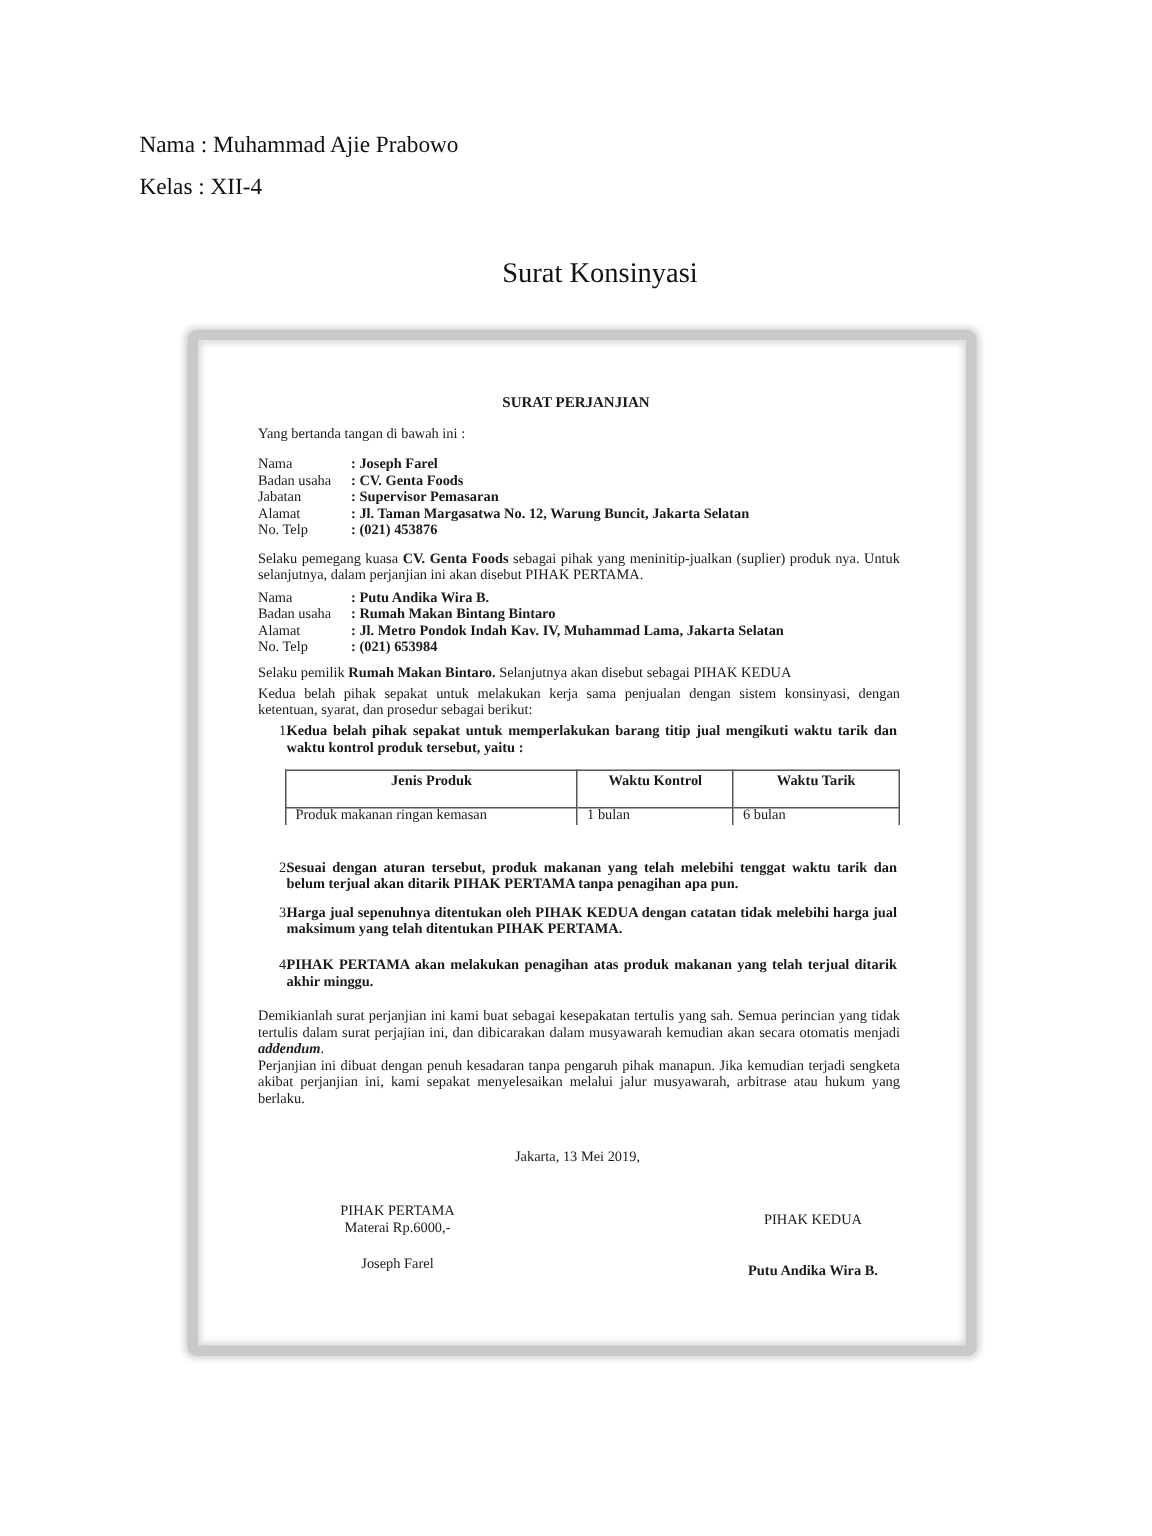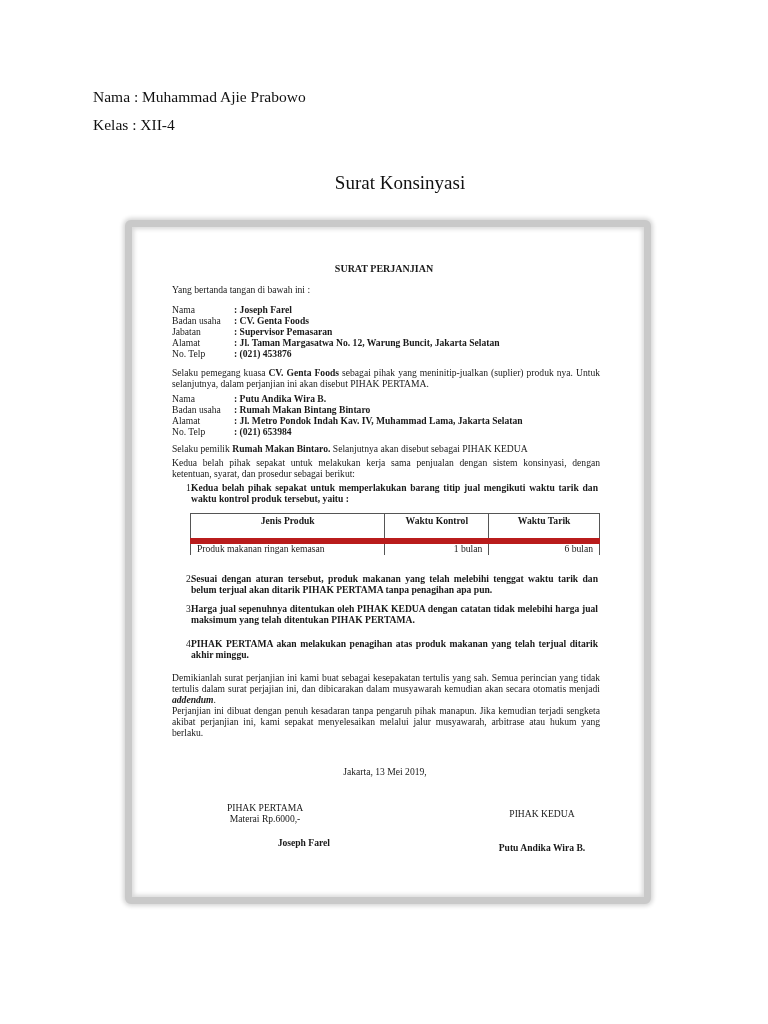--- a/index.html
+++ b/index.html
@@ -27,23 +27,23 @@
   .kv .row { display: flex; height: 11px; line-height: 11px; }
   .kv .k { width: 62px; flex: none; }
   .kv .v { font-weight: bold; }
 
   table.prod {
     position: absolute; left: 190px; top: 513px; width: 410px;
     border-collapse: collapse; font-size: 9.6px; line-height: 10.5px; color: #1a1a1a;
   }
   table.prod th, table.prod td { border: 1px solid #555; padding: 0 6px; }
   table.prod th { font-weight: bold; vertical-align: top; height: 22px; padding-top: 2px; }
-  table.prod td { border-top: 6px solid #b91c1c; border-bottom: none; }
+  table.prod td { border-top: 1px solid #b91c1c; border-bottom: none; }
   table.prod tr.last td { border-top: none; border-bottom: 1px solid #555; }
-  table.prod td.c { text-align: right; }
+  table.prod td.c { text-align: left; }
 
   .num { left: 186px; width: 412px; }
   .num .n { position: absolute; left: 0; top: 0; }
   .num .t { margin-left: 5px; display: block; font-weight: bold; }
 </style>
 </head>
 <body>
 
 <div class="abs hdr" style="top:88px;">Nama : Muhammad Ajie Prabowo</div>
 <div class="abs hdr" style="top:116px;">Kelas : XII-4</div>
@@ -140,19 +140,19 @@
   </div>
 
   <div class="abs justify" style="left:172px; width:428px; top:672px;"><span>Demikianlah surat perjanjian ini kami buat sebagai kesepakatan tertulis yang sah. Semua perincian yang tidak tertulis dalam surat perjajian ini, dan dibicarakan dalam musyawarah kemudian akan secara otomatis menjadi </span><b><i>addendum</i></b><span>.</span></div>
   <div class="abs justify" style="left:172px; width:428px; top:705px;">Perjanjian ini dibuat dengan penuh kesadaran tanpa pengaruh pihak manapun. Jika kemudian terjadi sengketa akibat perjanjian ini, kami sepakat menyelesaikan melalui jalur musyawarah, arbitrase atau hukum yang berlaku.</div>
 
   <div class="abs center" style="left:300px; width:170px; top:766px;">Jakarta, 13 Mei 2019,</div>
 
   <div class="abs center" style="left:200px; width:130px; top:802px;">
     <div>PIHAK PERTAMA</div>
     <div>Materai Rp.6000,-</div>
-    <div style="margin-top:13px; font-weight:bold;text-align:right;">Joseph Farel</div>
+    <div style="margin-top:13px; font-weight:normal;">Joseph Farel</div>
   </div>
   <div class="abs center" style="left:477px; width:130px; top:808px;">
     <div>PIHAK KEDUA</div>
     <div style="margin-top:23px; font-weight:bold;">Putu Andika Wira B.</div>
   </div>
 </div>
 
 </body></html>

